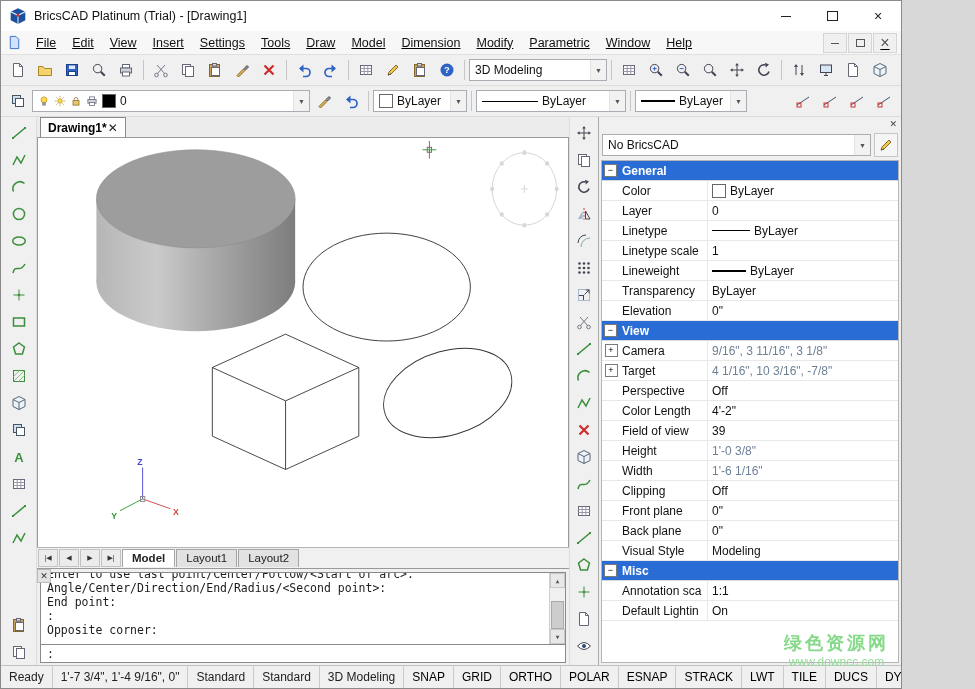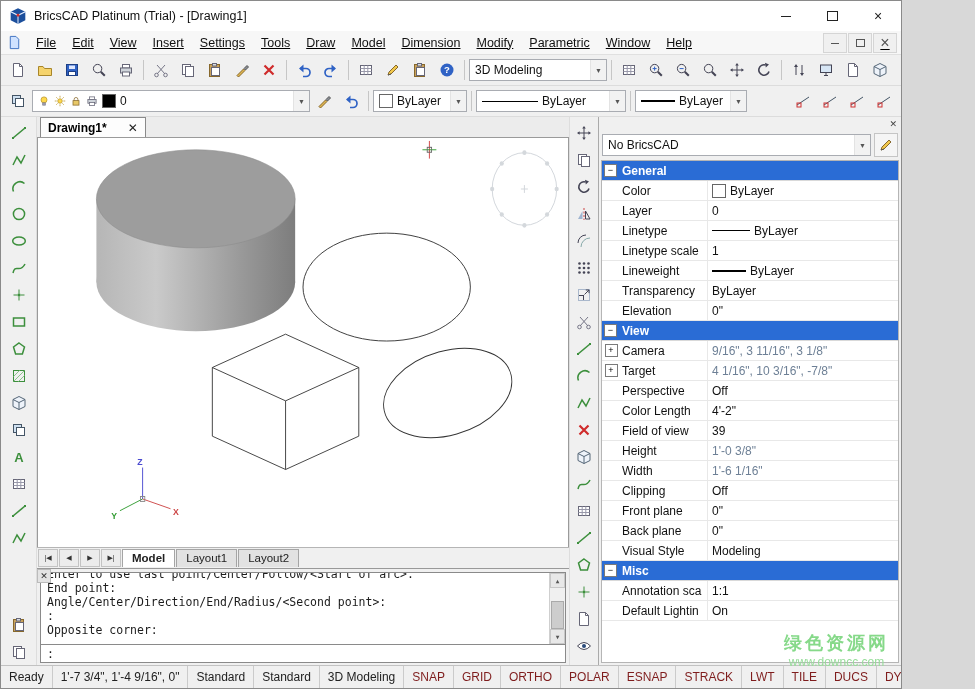--- a/index.html
+++ b/index.html
@@ -40,21 +40,21 @@
   
   .main{flex:1;display:flex;min-height:0;}
   .rail{background:#f0f0f0;display:flex;flex-direction:column;align-items:center;padding-top:3px;gap:1px;flex:0 0 auto;}
   .rail.left{width:35px;border-right:1px solid #ddd;}
   .rail.right{width:28px;border-left:1px solid #ddd;}
   .rail .tbtn{width:25px;height:24px;}
   .rail-spacer{flex:1;}
   .center{flex:1;display:flex;flex-direction:column;min-width:0;}
   
   .doctabs{height:20px;background:#ececec;border-bottom:1px solid #9a9a9a;display:flex;align-items:flex-end;padding-left:3px;flex:0 0 auto;}
-  .doctab{height:19px;background:#fdfdfd;border:1px solid #8a8a8a;border-bottom:none;display:flex;align-items:center;gap:21px;padding:0 7px;font-size:12px;font-weight:bold;color:#000;}
+  .doctab{height:19px;background:#fdfdfd;border:1px solid #8a8a8a;border-bottom:none;display:flex;align-items:center;gap:1px;padding:0 7px;font-size:12px;font-weight:bold;color:#000;}
   .tabclose{font-weight:normal;color:#222;font-size:12px;line-height:12px;}
   
   .canvas{flex:1;background:#fff;border-left:1px solid #9a9a9a;border-right:1px solid #9a9a9a;position:relative;min-height:0;overflow:hidden;}
   .canvas svg{position:absolute;inset:0;width:100%;height:100%;}
   
   .sheetbar{height:20px;background:#f0f0f0;border-top:1px solid #b5b5b5;display:flex;align-items:center;font-size:11.5px;flex:0 0 auto;}
   .navbtn{min-width:16px;height:16px;display:flex;align-items:center;justify-content:center;font-size:7px;color:#333;border:1px solid #c3c3c3;background:#ececec;margin-left:1px;padding:0 1px;}
   .sheettab{height:17px;line-height:17px;padding:0 9px;border:1px solid #a5a5a5;border-bottom:none;background:#e2e2e2;color:#222;margin-left:1px;}
   .sheettab.active{background:#fff;font-weight:bold;}
   
@@ -80,21 +80,21 @@
   .prow{display:grid;grid-template-columns:18px 88px 1fr;height:19px;border-bottom:1px solid #e8e8e8;align-items:center;}
   .pexp{display:flex;justify-content:center;}
   .plabel{border-right:1px solid #e8e8e8;height:100%;display:flex;align-items:center;padding-left:2px;white-space:nowrap;overflow:hidden;color:#111;}
   .pvalue{height:100%;display:flex;align-items:center;gap:4px;padding-left:4px;white-space:nowrap;overflow:hidden;color:#111;}
   .pvalue.gray{color:#6e8096;}
   
   .statusbar{height:22px;background:#f0f0f0;border-top:1px solid #c2c2c2;display:flex;align-items:center;font-size:12px;color:#222;flex:0 0 auto;overflow:hidden;}
   .sb-item{padding:0 8px;border-right:1px solid #cbcbcb;height:100%;display:flex;align-items:center;white-space:nowrap;}
   .sb-ready{width:74px;}
   .sb-coords{width:148px;}
-  .sb-toggle{color:#7f1d1d;}
+  .sb-toggle{color:#000000;}
   
   .watermark{position:absolute;right:12px;top:630px;text-align:center;z-index:9;pointer-events:none;}
   .wm1{font-size:18px;letter-spacing:3px;color:#86d989;font-weight:bold;}
   .wm2{font-size:12px;color:#97dd9a;}
 </style>
 </head>
 <body>
 
 <svg width="0" height="0" style="position:absolute" aria-hidden="true">
 <defs>
@@ -714,22 +714,22 @@
         <div class="navbtn">▶|</div>
         <div class="sheettab active">Model</div>
         <div class="sheettab">Layout1</div>
         <div class="sheettab">Layout2</div>
       </div>
 
       <div class="cmdpanel">
         <div class="cmd-close">✕</div>
         <div class="cmdhist">
           <div class="cmdline clip">Enter to use last point/Center/Follow/&lt;Start of arc&gt;:</div>
+          <div class="cmdline">Angle/Center/Direction/End/Radius/&lt;Second point&gt;:</div>
           <div class="cmdline">End point:</div>
-          <div class="cmdline">Angle/Center/Direction/End/Radius/&lt;Second point&gt;:</div>
           <div class="cmdline">:</div>
           <div class="cmdline">Opposite corner:</div>
           <div class="cmdscroll">
             <div class="scr-btn">▲</div>
             <div class="scr-track">
                 <div class="scr-thumb"></div>
               </div>
             <div class="scr-btn">▼</div>
           </div>
         </div>

